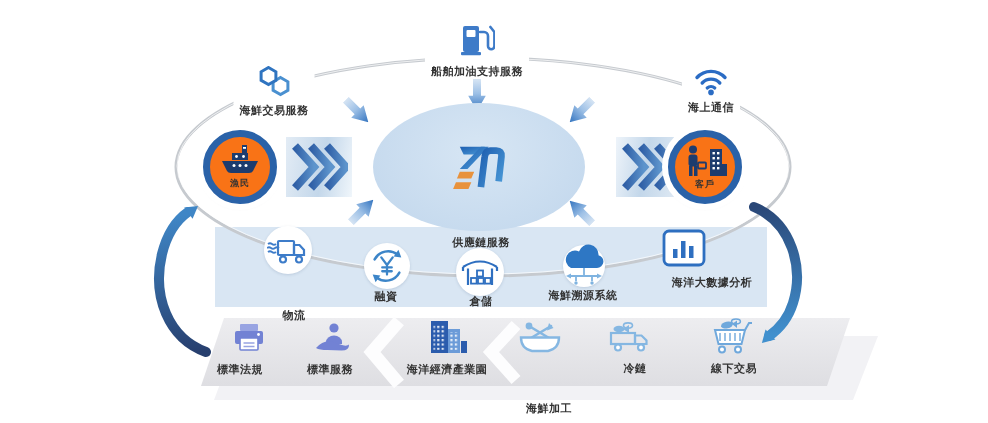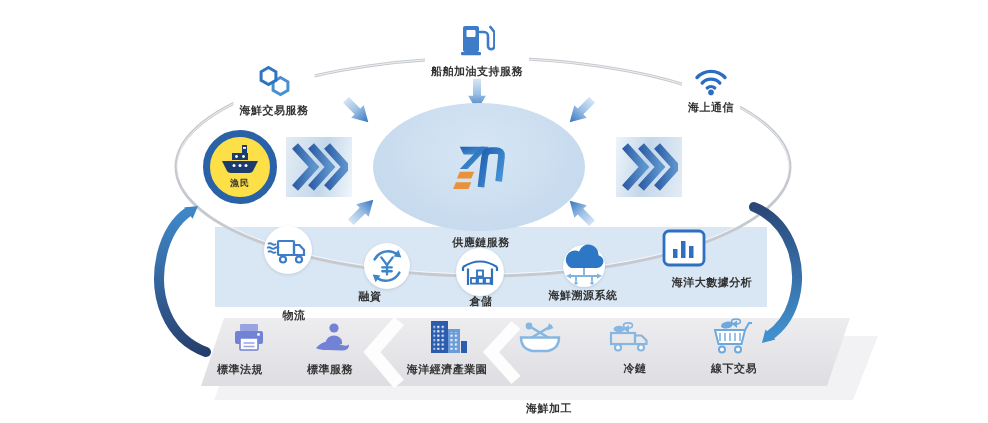--- a/index.html
+++ b/index.html
@@ -6,21 +6,21 @@
   .stage{position:relative;width:988px;height:423px;background:#fff;overflow:hidden;
          font-family:"Liberation Sans","DejaVu Sans",sans-serif;}
   svg{display:block;}
   .lbl{position:absolute;font-size:11px;font-weight:bold;color:#333;
        letter-spacing:.5px;white-space:nowrap;transform:translateX(-50%);}
   .top-item{position:absolute;transform:translateX(-50%);display:flex;flex-direction:column;
             align-items:center;background:#fff;padding:2px 6px;z-index:3;}
   .top-item .tlbl{font-size:11px;font-weight:bold;color:#333;letter-spacing:.5px;
                   margin-top:4px;white-space:nowrap;}
   .port{position:absolute;width:60px;height:60px;border:7px solid #2a62a8;border-radius:50%;
-        background:#fde047;box-shadow:0 0 0 6px #fff,0 2px 5px rgba(40,70,110,.25);
+        background:#f97316;box-shadow:0 0 0 6px #fff,0 2px 5px rgba(40,70,110,.25);
         display:flex;flex-direction:column;align-items:center;justify-content:center;z-index:4;}
   .port .plbl{font-size:9px;font-weight:bold;color:#333;margin-top:1px;letter-spacing:1px;}
   .chev-bar{position:absolute;width:66px;height:60px;z-index:2;
             display:flex;align-items:center;justify-content:center;}
   .bar-l{background:linear-gradient(100deg,#e3ecf5 0%,#c3d7ea 55%,#f0f6fb 100%);}
   .bar-r{background:linear-gradient(100deg,#eef4fa 0%,#c3d7ea 45%,#e3ecf5 100%);}
   .center-ellipse{position:absolute;left:373px;top:103px;width:212px;height:128px;
       border-radius:50%;background:radial-gradient(ellipse at 50% 38%,#d7e6f4 0%,#c6daee 75%);
       display:flex;align-items:center;justify-content:center;z-index:4;}
   .logo-text{font-size:31px;font-weight:bold;color:#3a3a3a;letter-spacing:2px;margin-left:7px;}
@@ -121,20 +121,40 @@
       <circle cx="17.5" cy="12.5" r="1.4" fill="#fff"></circle>
       <circle cx="24.5" cy="12.5" r="1.4" fill="#fff"></circle>
       <path d="M3,17 L39,17 L34,27 Q33,29 30,29 L12,29 Q9,29 8,27 Z" fill="#1d3c6e"></path>
       <circle cx="15" cy="21.5" r="1.5" fill="#fff"></circle>
       <circle cx="21" cy="21.5" r="1.5" fill="#fff"></circle>
       <circle cx="27" cy="21.5" r="1.5" fill="#fff"></circle>
     </svg>
     <div class="plbl">漁民</div>
   </div>
 
+  <div class="port" style="left:668px;top:130px;">
+    <svg width="46" height="33" viewBox="0 0 46 33">
+      <circle cx="11" cy="5.5" r="4" fill="#1d3c6e"></circle>
+      <rect x="6.5" y="10.5" width="9" height="12" rx="3" fill="#1d3c6e"></rect>
+      <rect x="7" y="22" width="3.5" height="10" fill="#1d3c6e"></rect>
+      <rect x="12" y="22" width="3.5" height="10" fill="#1d3c6e"></rect>
+      <rect x="16" y="18.5" width="8" height="6" rx="1" fill="none" stroke="#1d3c6e" stroke-width="1.8"></rect>
+      <rect x="28" y="5" width="12" height="27" fill="#1d3c6e"></rect>
+      <rect x="30.5" y="8" width="2.4" height="2.4" fill="#fff"></rect>
+        <rect x="35" y="8" width="2.4" height="2.4" fill="#fff"></rect>
+      <rect x="30.5" y="13" width="2.4" height="2.4" fill="#fff"></rect>
+        <rect x="35" y="13" width="2.4" height="2.4" fill="#fff"></rect>
+      <rect x="30.5" y="18" width="2.4" height="2.4" fill="#fff"></rect>
+        <rect x="35" y="18" width="2.4" height="2.4" fill="#fff"></rect>
+      <rect x="30.5" y="23" width="2.4" height="2.4" fill="#fff"></rect>
+        <rect x="35" y="23" width="2.4" height="2.4" fill="#fff"></rect>
+      <rect x="40" y="20" width="5" height="12" fill="#1d3c6e"></rect>
+    </svg>
+    <div class="plbl">客戶</div>
+  </div>
 
   <div class="chev-bar bar-l" style="left:286px;top:137px;">
     <svg width="58" height="50" viewBox="0 0 58 50">
       <defs>
           <linearGradient id="cg" x1="0" y1="0" x2="1" y2="0">
         <stop offset="0" stop-color="#2f5fa6"></stop>
             <stop offset="1" stop-color="#5d94cc"></stop>
           </linearGradient>
         </defs>
       <polyline points="5,4 24,25 5,46" fill="none" stroke="url(#cg)" stroke-width="8"></polyline>
@@ -184,21 +204,21 @@
 
   <div class="sc-circle" style="left:364px;top:243px;width:46px;height:46px;">
     <svg width="40" height="40" viewBox="0 0 42 42">
       <path d="M8,14 A16,16 0 0 1 32,9" fill="none" stroke="#3c85c8" stroke-width="2.6" stroke-linecap="round"></path>
       <polygon points="33,4 36,12 28,11" fill="#3c85c8"></polygon>
       <path d="M34,28 A16,16 0 0 1 10,33" fill="none" stroke="#3c85c8" stroke-width="2.6" stroke-linecap="round"></path>
       <polygon points="9,38 6,30 14,31" fill="#3c85c8"></polygon>
       <path d="M15,12 L21,20 M27,12 L21,20 M21,20 V30 M16,22.5 H26 M16,26.5 H26" fill="none" stroke="#3c85c8" stroke-width="2.4" stroke-linecap="round"></path>
     </svg>
   </div>
-  <div class="blbl" style="left:370px;top:289px;">融資</div>
+  <div class="blbl" style="left:386px;top:289px;">融資</div>
 
   <div class="sc-circle" style="left:456px;top:248px;width:48px;height:48px;">
     <svg width="38" height="32" viewBox="0 0 38 32">
       <path d="M2,11 Q19,0 36,11" fill="none" stroke="#2e6fc0" stroke-width="2.2"></path>
       <path d="M2,11 v4 M36,11 v4 M7,12.5 V29 M31,12.5 V29" fill="none" stroke="#2e6fc0" stroke-width="2.2"></path>
       <rect x="16" y="14.5" width="6" height="6" fill="none" stroke="#2e6fc0" stroke-width="1.8"></rect>
       <rect x="10" y="22" width="5.6" height="5.6" fill="none" stroke="#2e6fc0" stroke-width="1.8"></rect>
       <rect x="17" y="22" width="5.6" height="5.6" fill="none" stroke="#2e6fc0" stroke-width="1.8"></rect>
       <rect x="24" y="22" width="5.6" height="5.6" fill="none" stroke="#2e6fc0" stroke-width="1.8"></rect>
     </svg>

